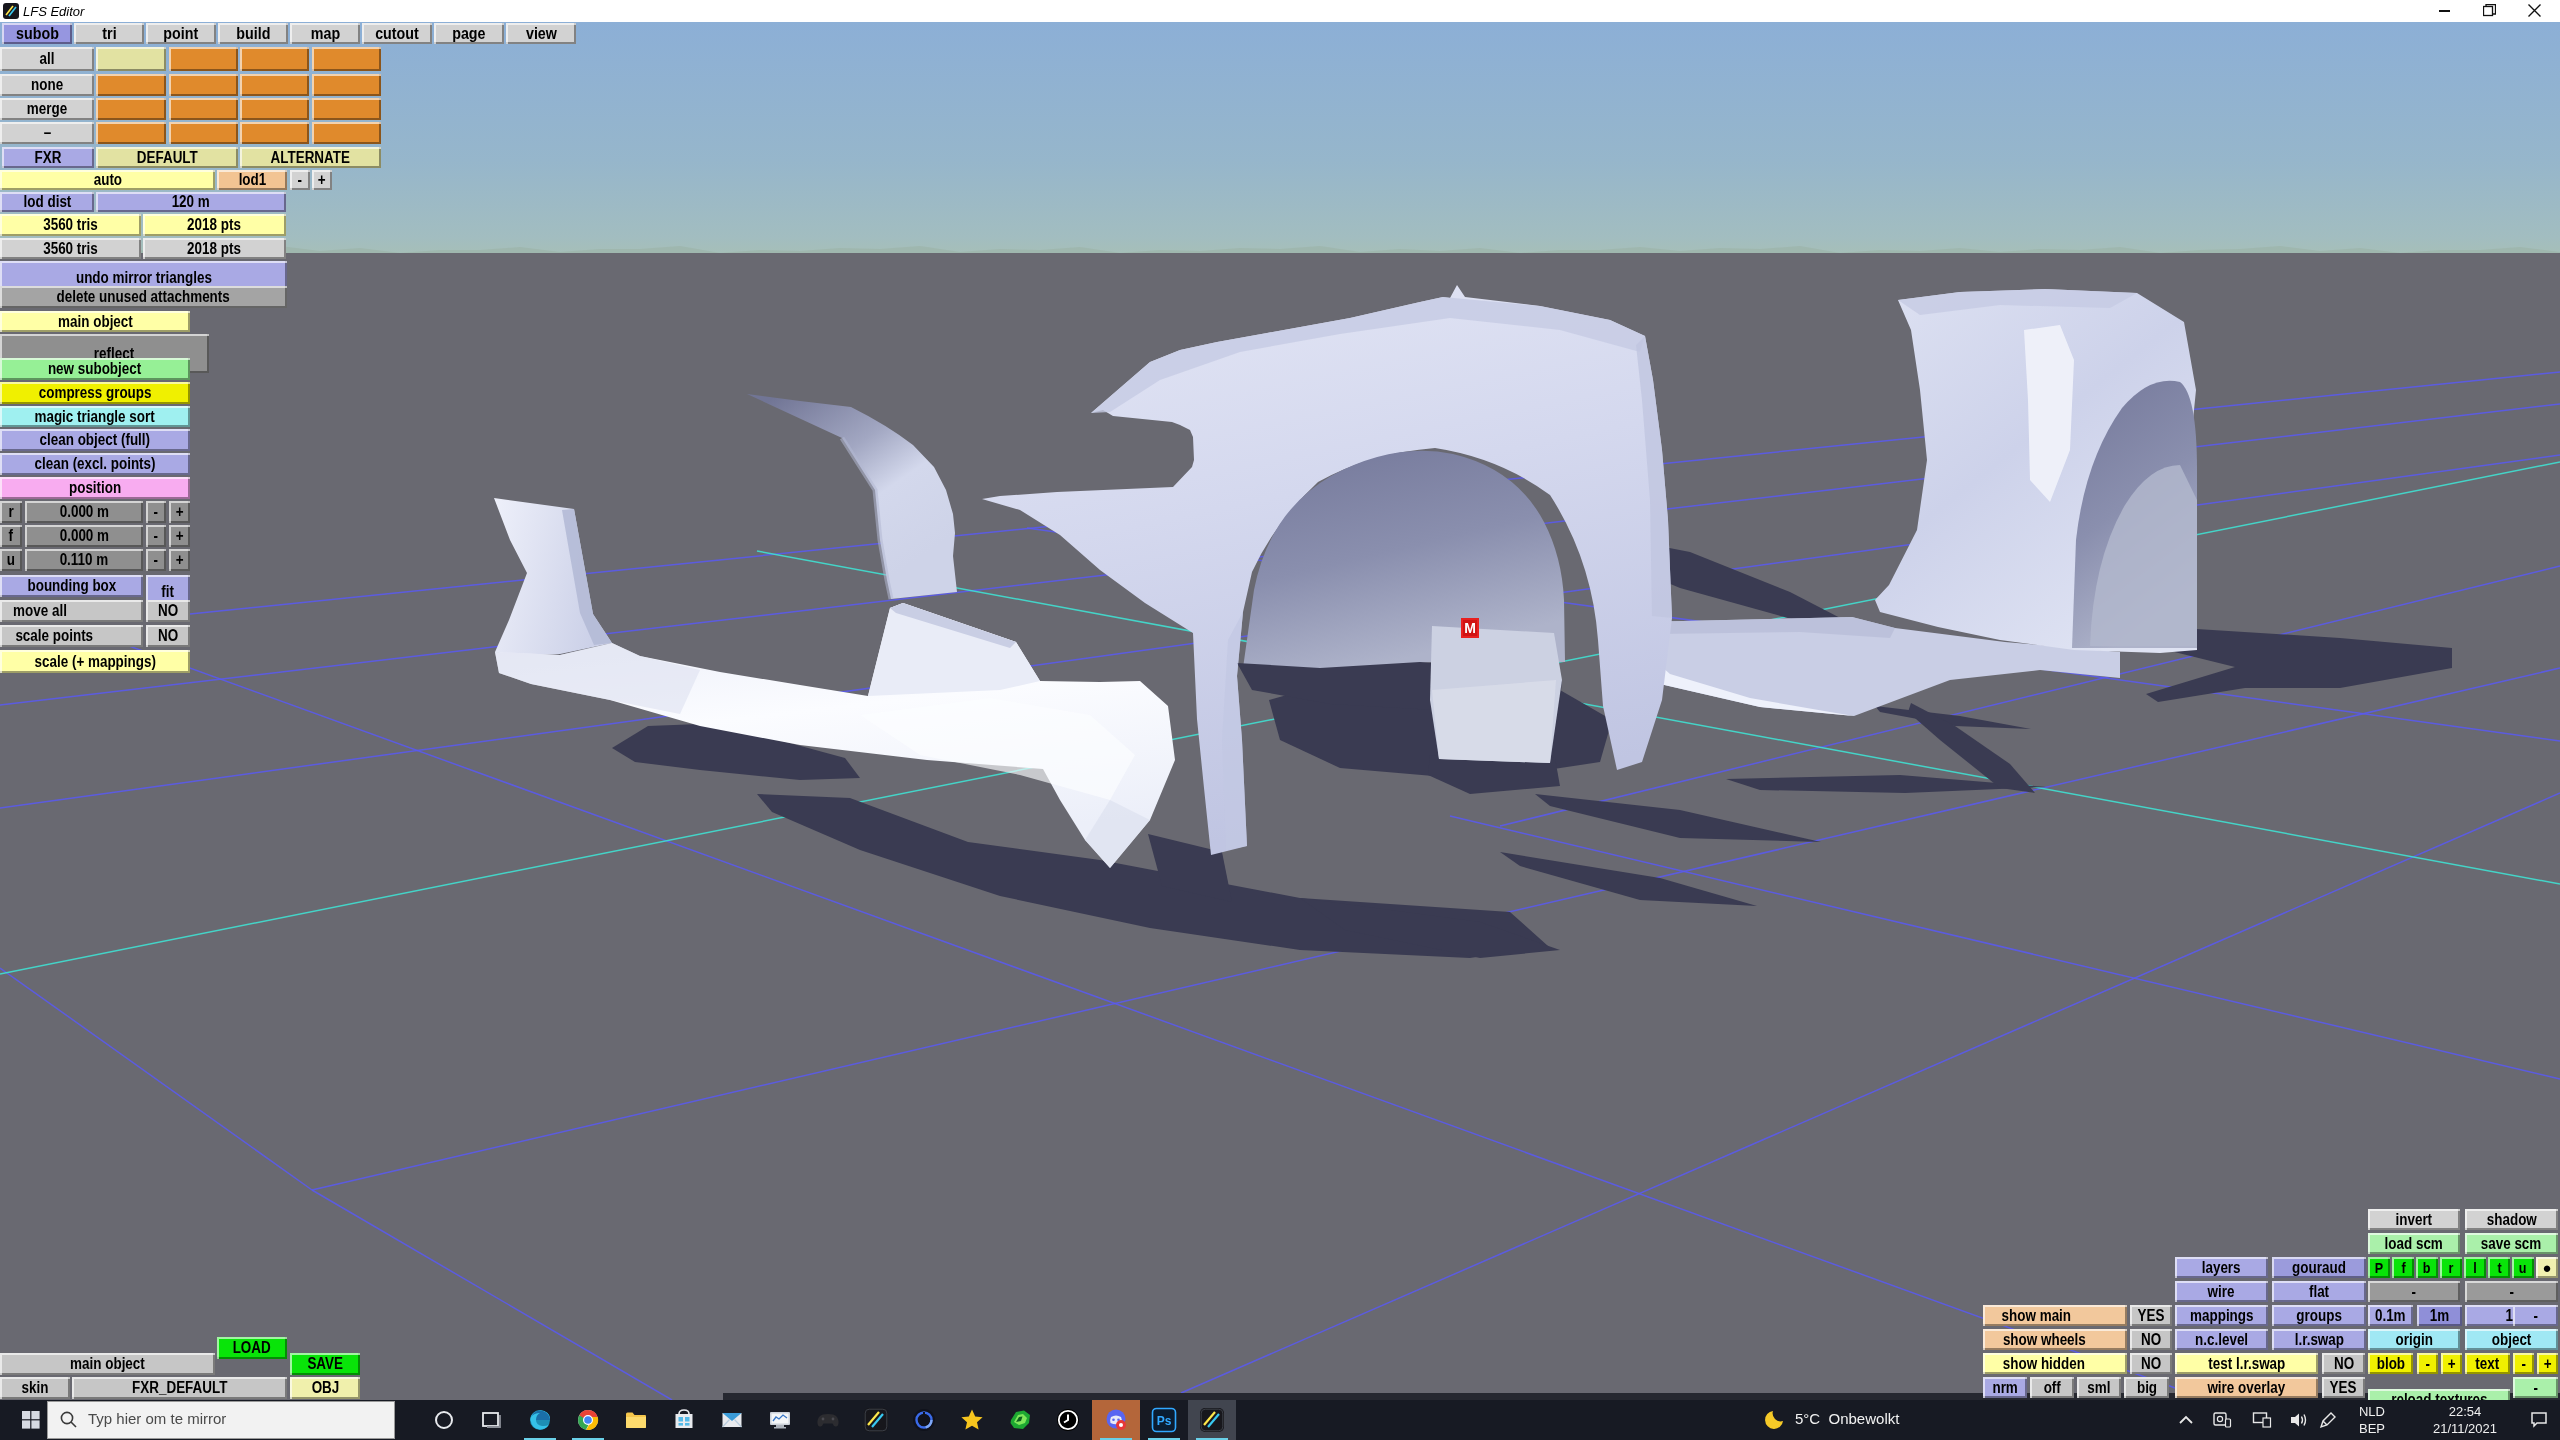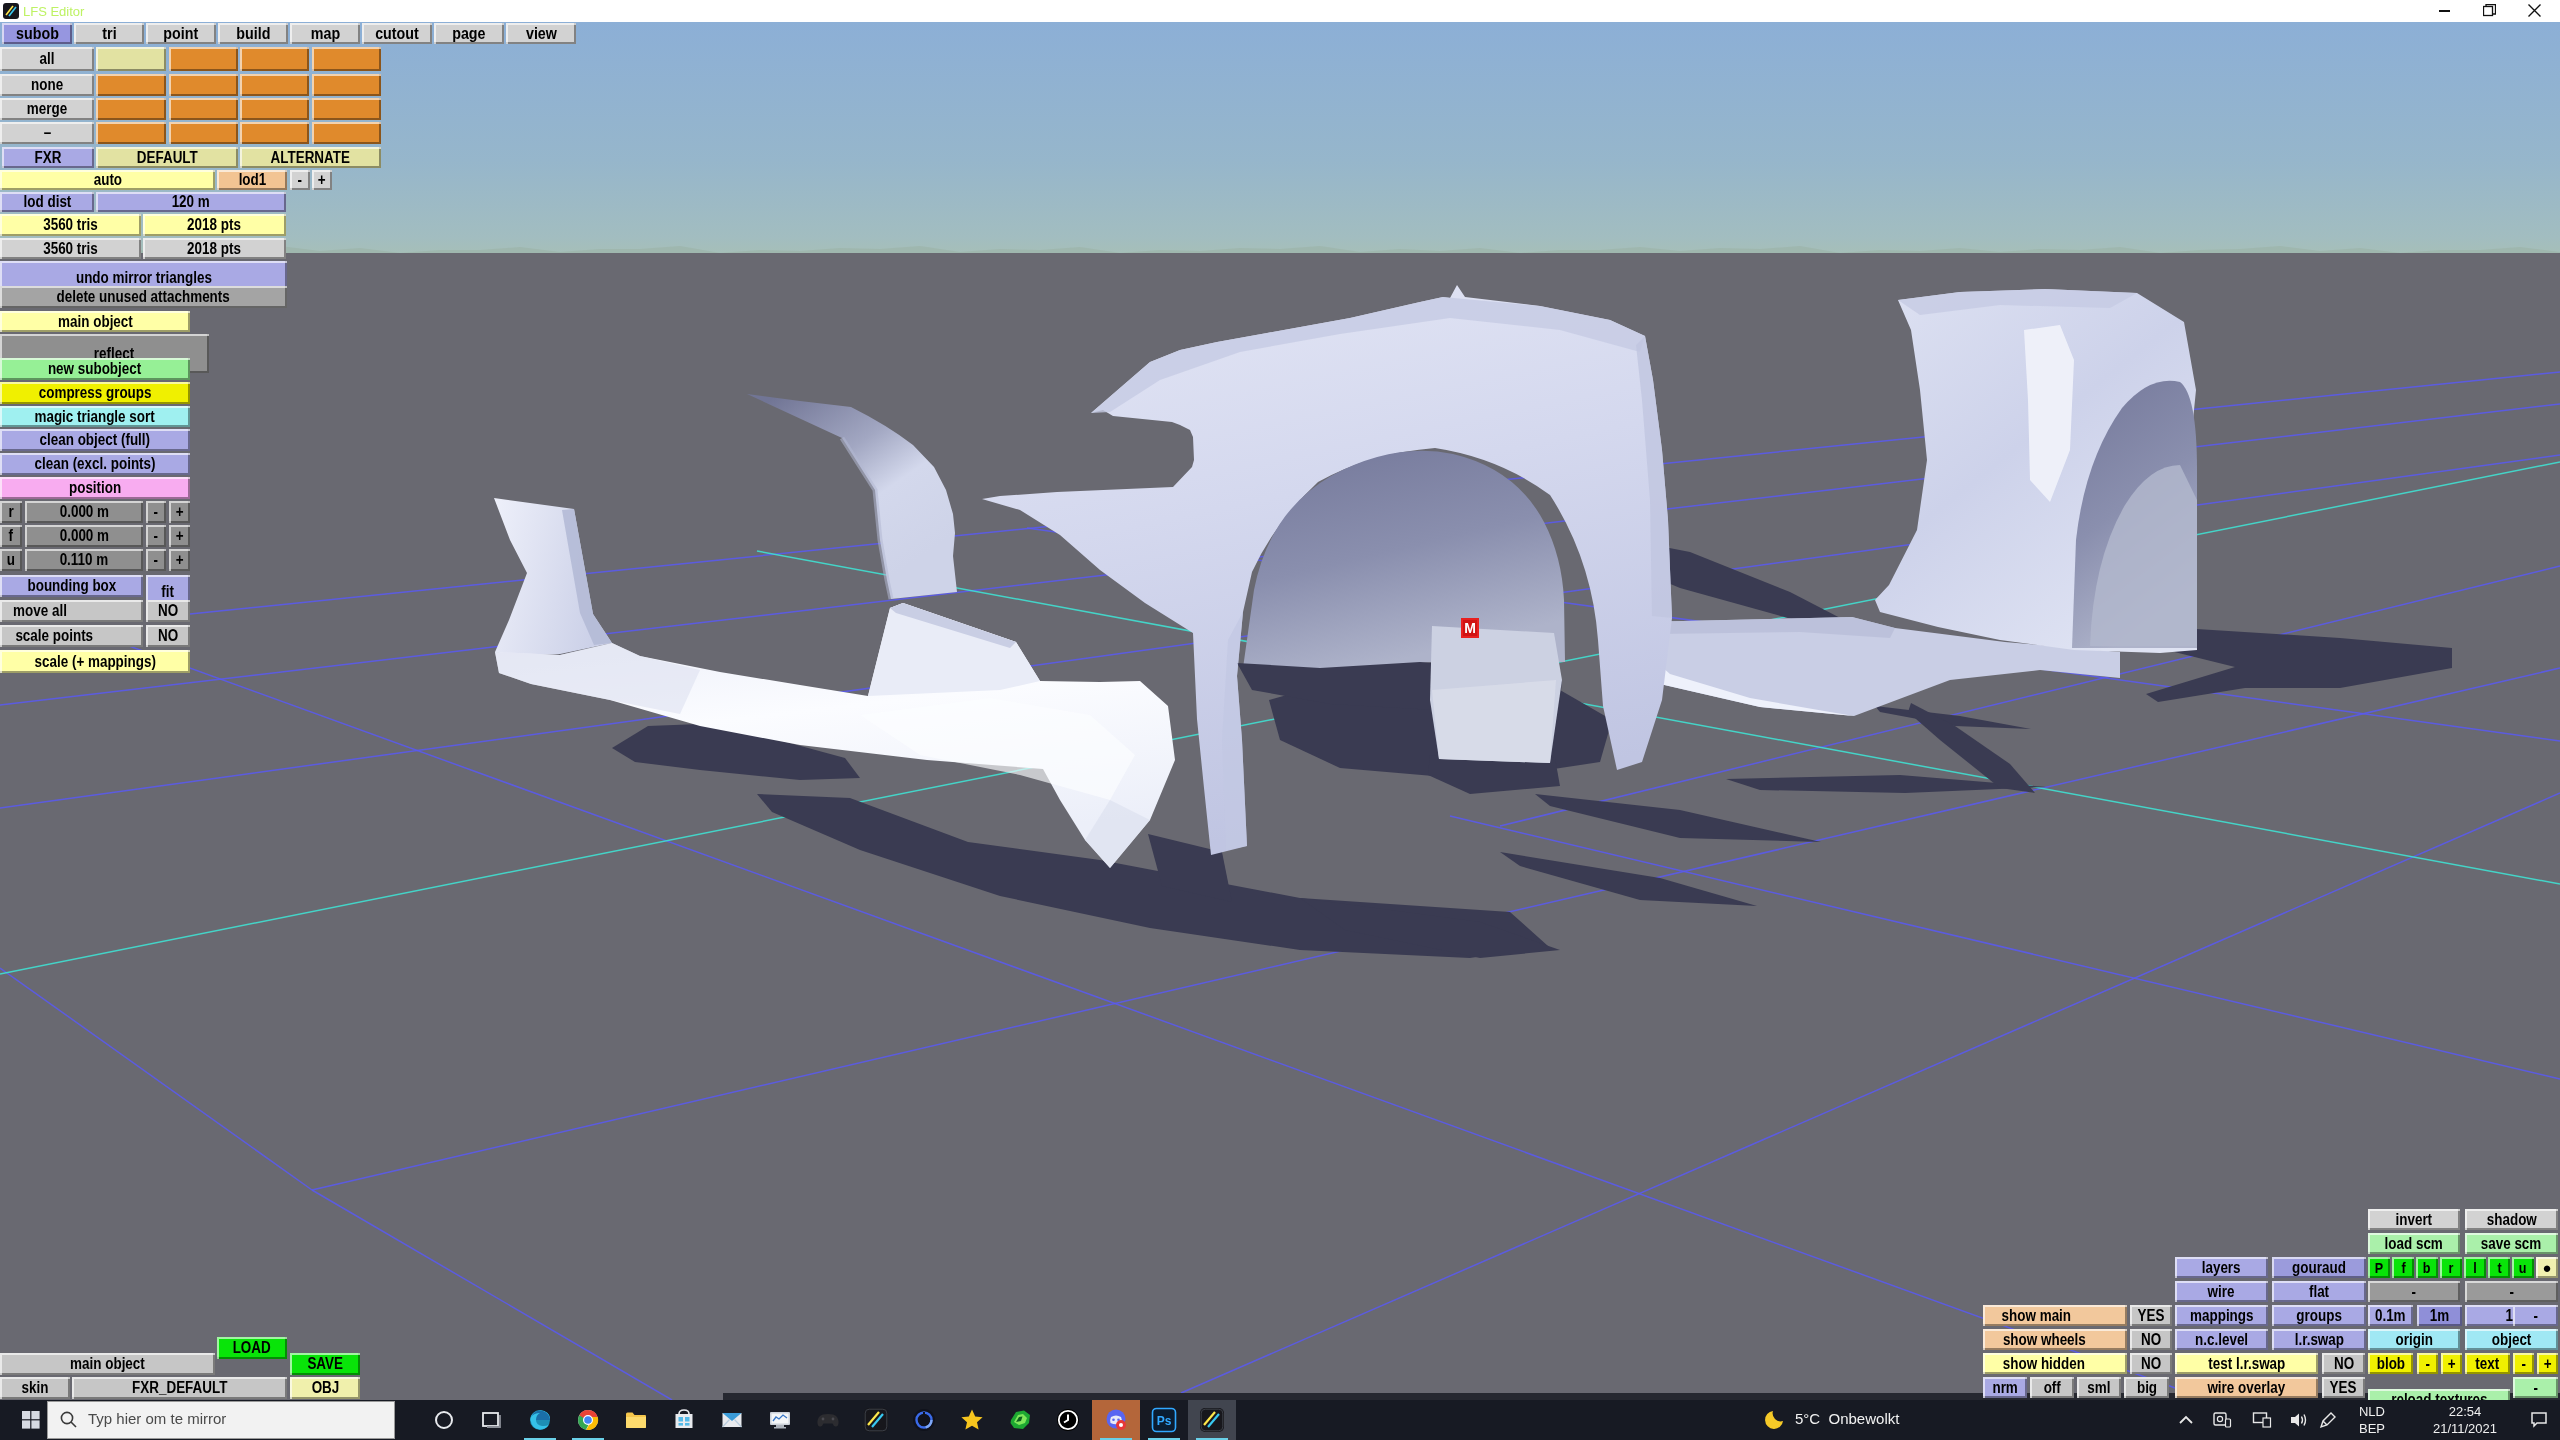--- a/index.html
+++ b/index.html
@@ -10,21 +10,21 @@
 .btn>span{display:inline-block;transform:scaleX(.84);white-space:nowrap;letter-spacing:0px;}
 </style></head><body>
 <div id="root">
 
 <div style="position:absolute;left:0;top:0;width:2560px;height:22px;background:#ffffff;"></div>
 <svg style="position:absolute;left:3px;top:3px" width="16" height="16">
 <rect x="0" y="0" width="16" height="16" rx="3" fill="#16161c"></rect>
 <path d="M3 12 L10 3" stroke="#ffe84a" stroke-width="1.6" fill="none"></path>
 <path d="M6 13 L13 4" stroke="#39c8f0" stroke-width="1.6" fill="none"></path>
 </svg>
-<div style="position:absolute;left:23px;top:4px;font-size:13px;color:#bef264;">LFS Editor</div>
+<div style="position:absolute;left:23px;top:4px;font-size:13px;color:#000000;font-style:italic;">LFS Editor</div>
 <div style="position:absolute;left:2439px;top:10px;width:11px;height:1.5px;background:#111;"></div>
 <svg style="position:absolute;left:2483px;top:4px" width="13" height="13">
 <rect x="0.5" y="2.5" width="9" height="9" fill="none" stroke="#111" stroke-width="1.3"></rect>
 <path d="M3 2.5 V0.5 H12.5 V10 H10" fill="none" stroke="#111" stroke-width="1.3"></path>
 </svg>
 <svg style="position:absolute;left:2528px;top:4px" width="13" height="13">
 <path d="M0.5 0.5 L12.5 12.5 M12.5 0.5 L0.5 12.5" stroke="#111" stroke-width="1.4"></path>
 </svg>
 <div class="btn" style="left:2px;top:23px;width:70px;height:21px;background:#9696e0;font-size:17px;">
       <span>subob</span>

